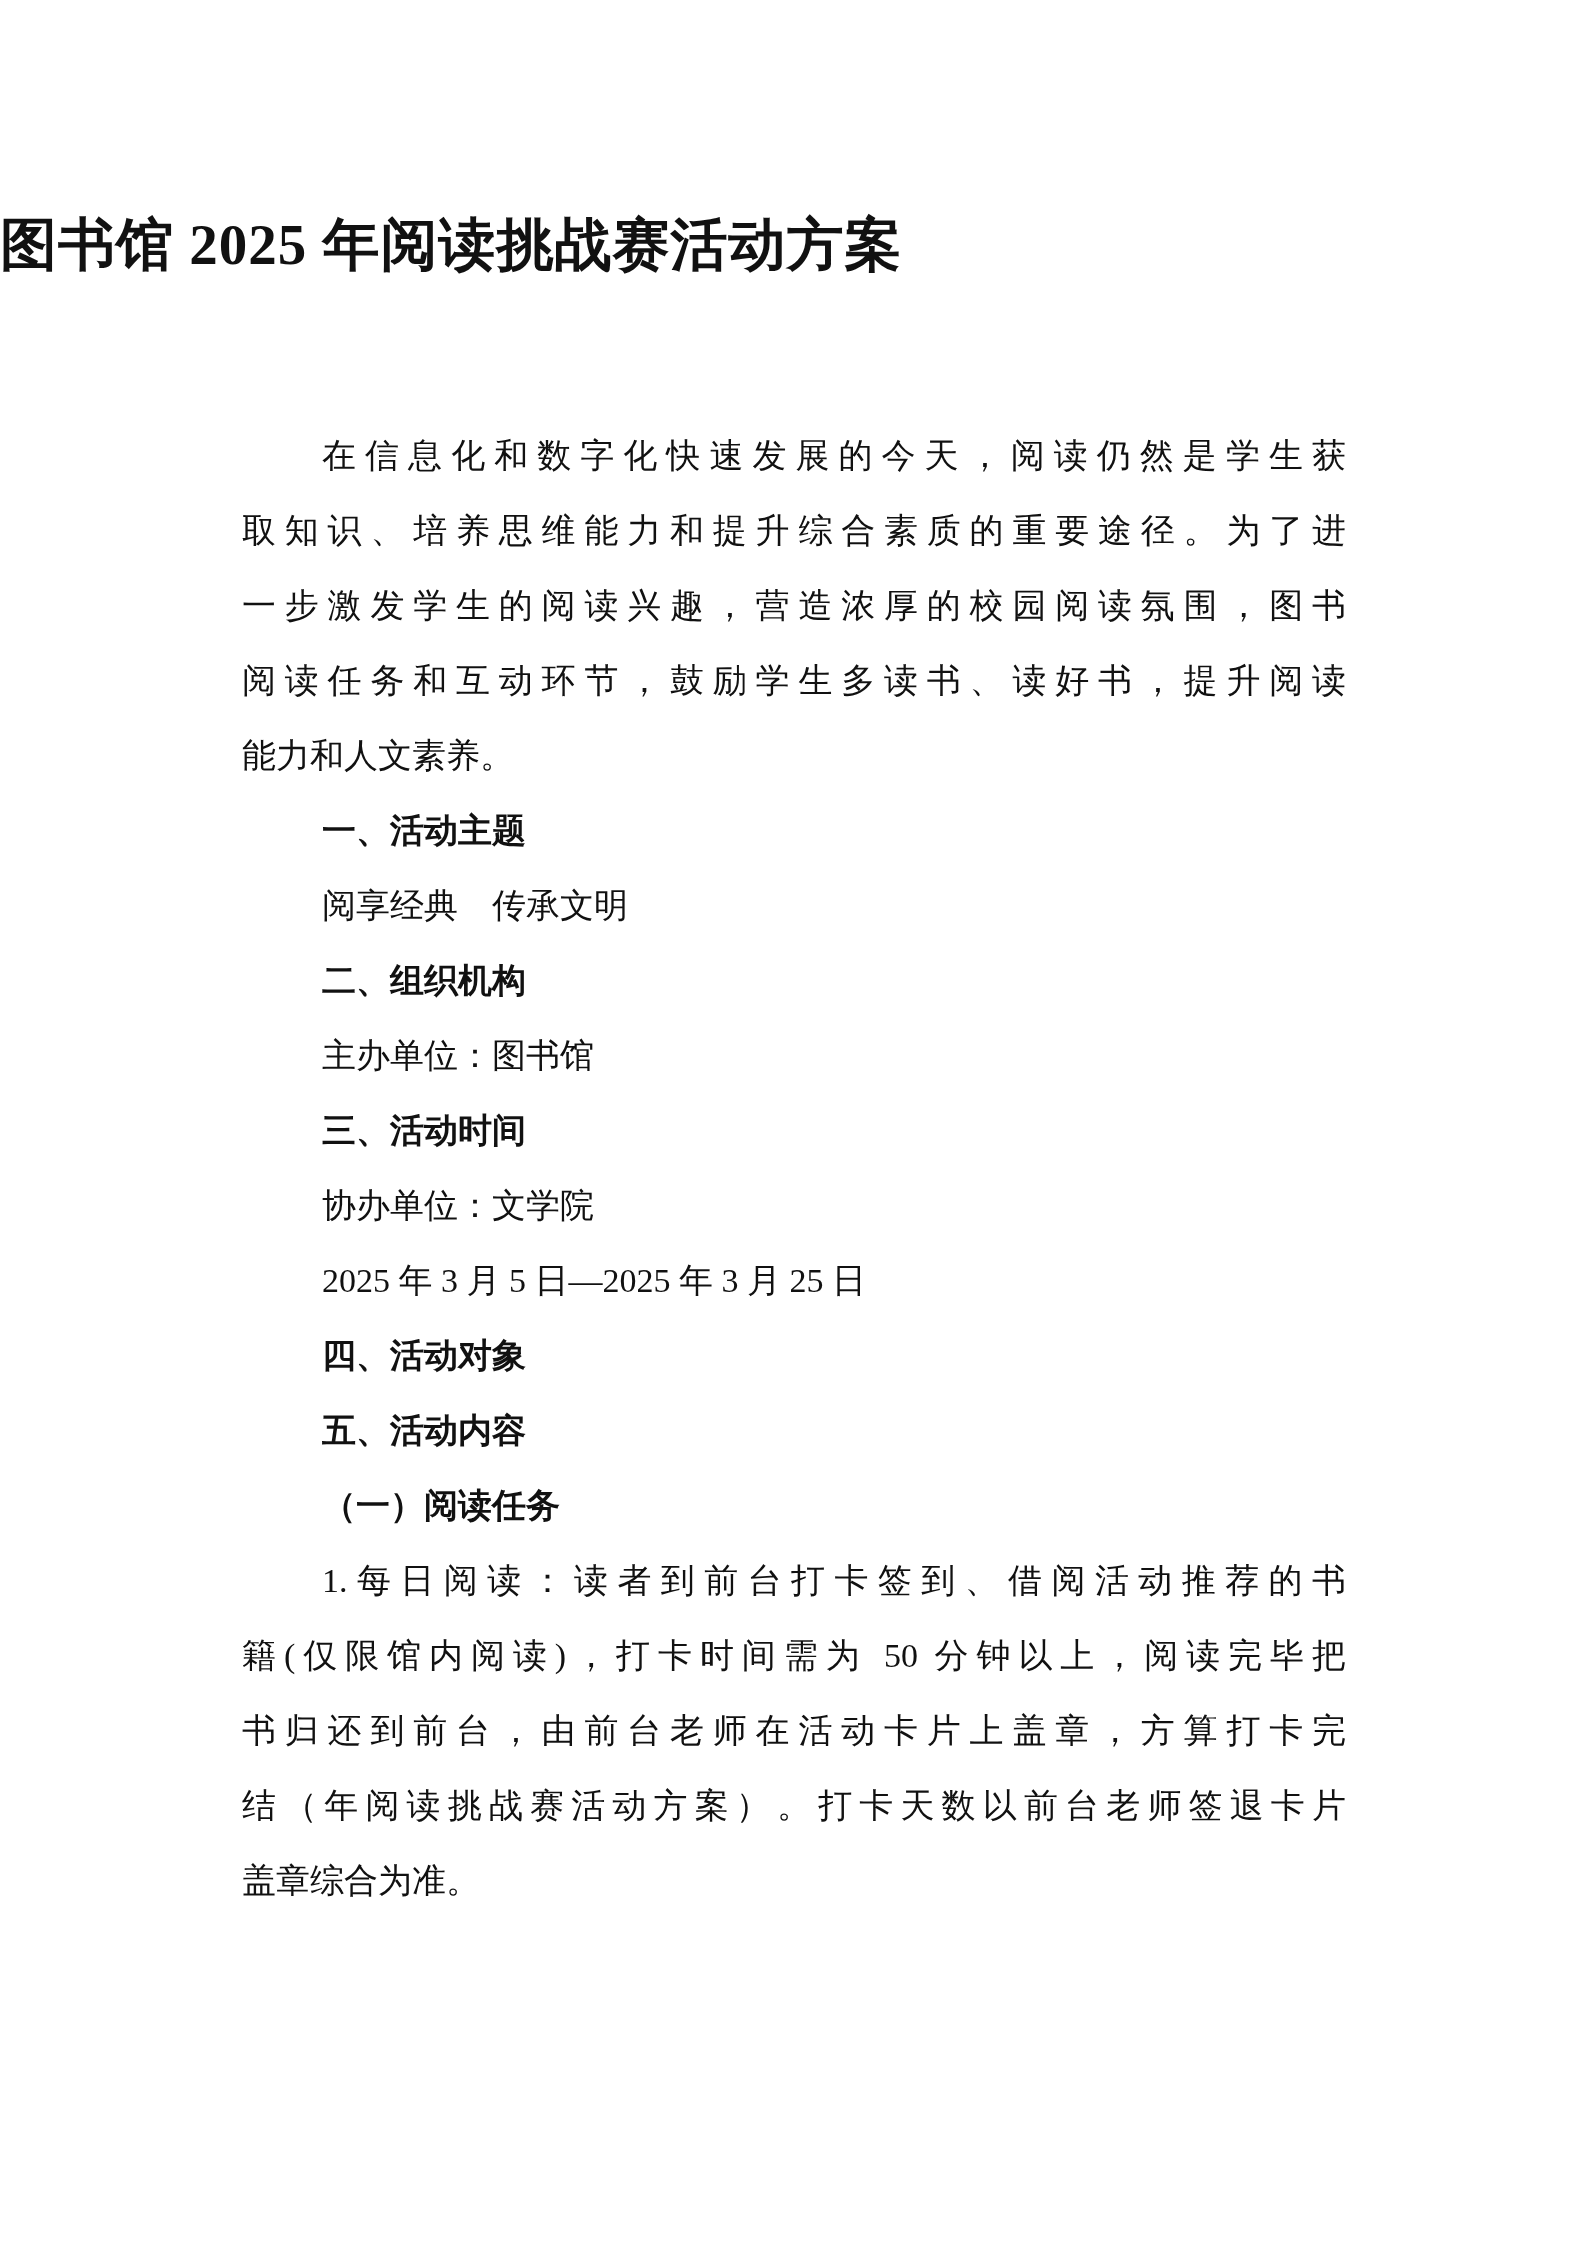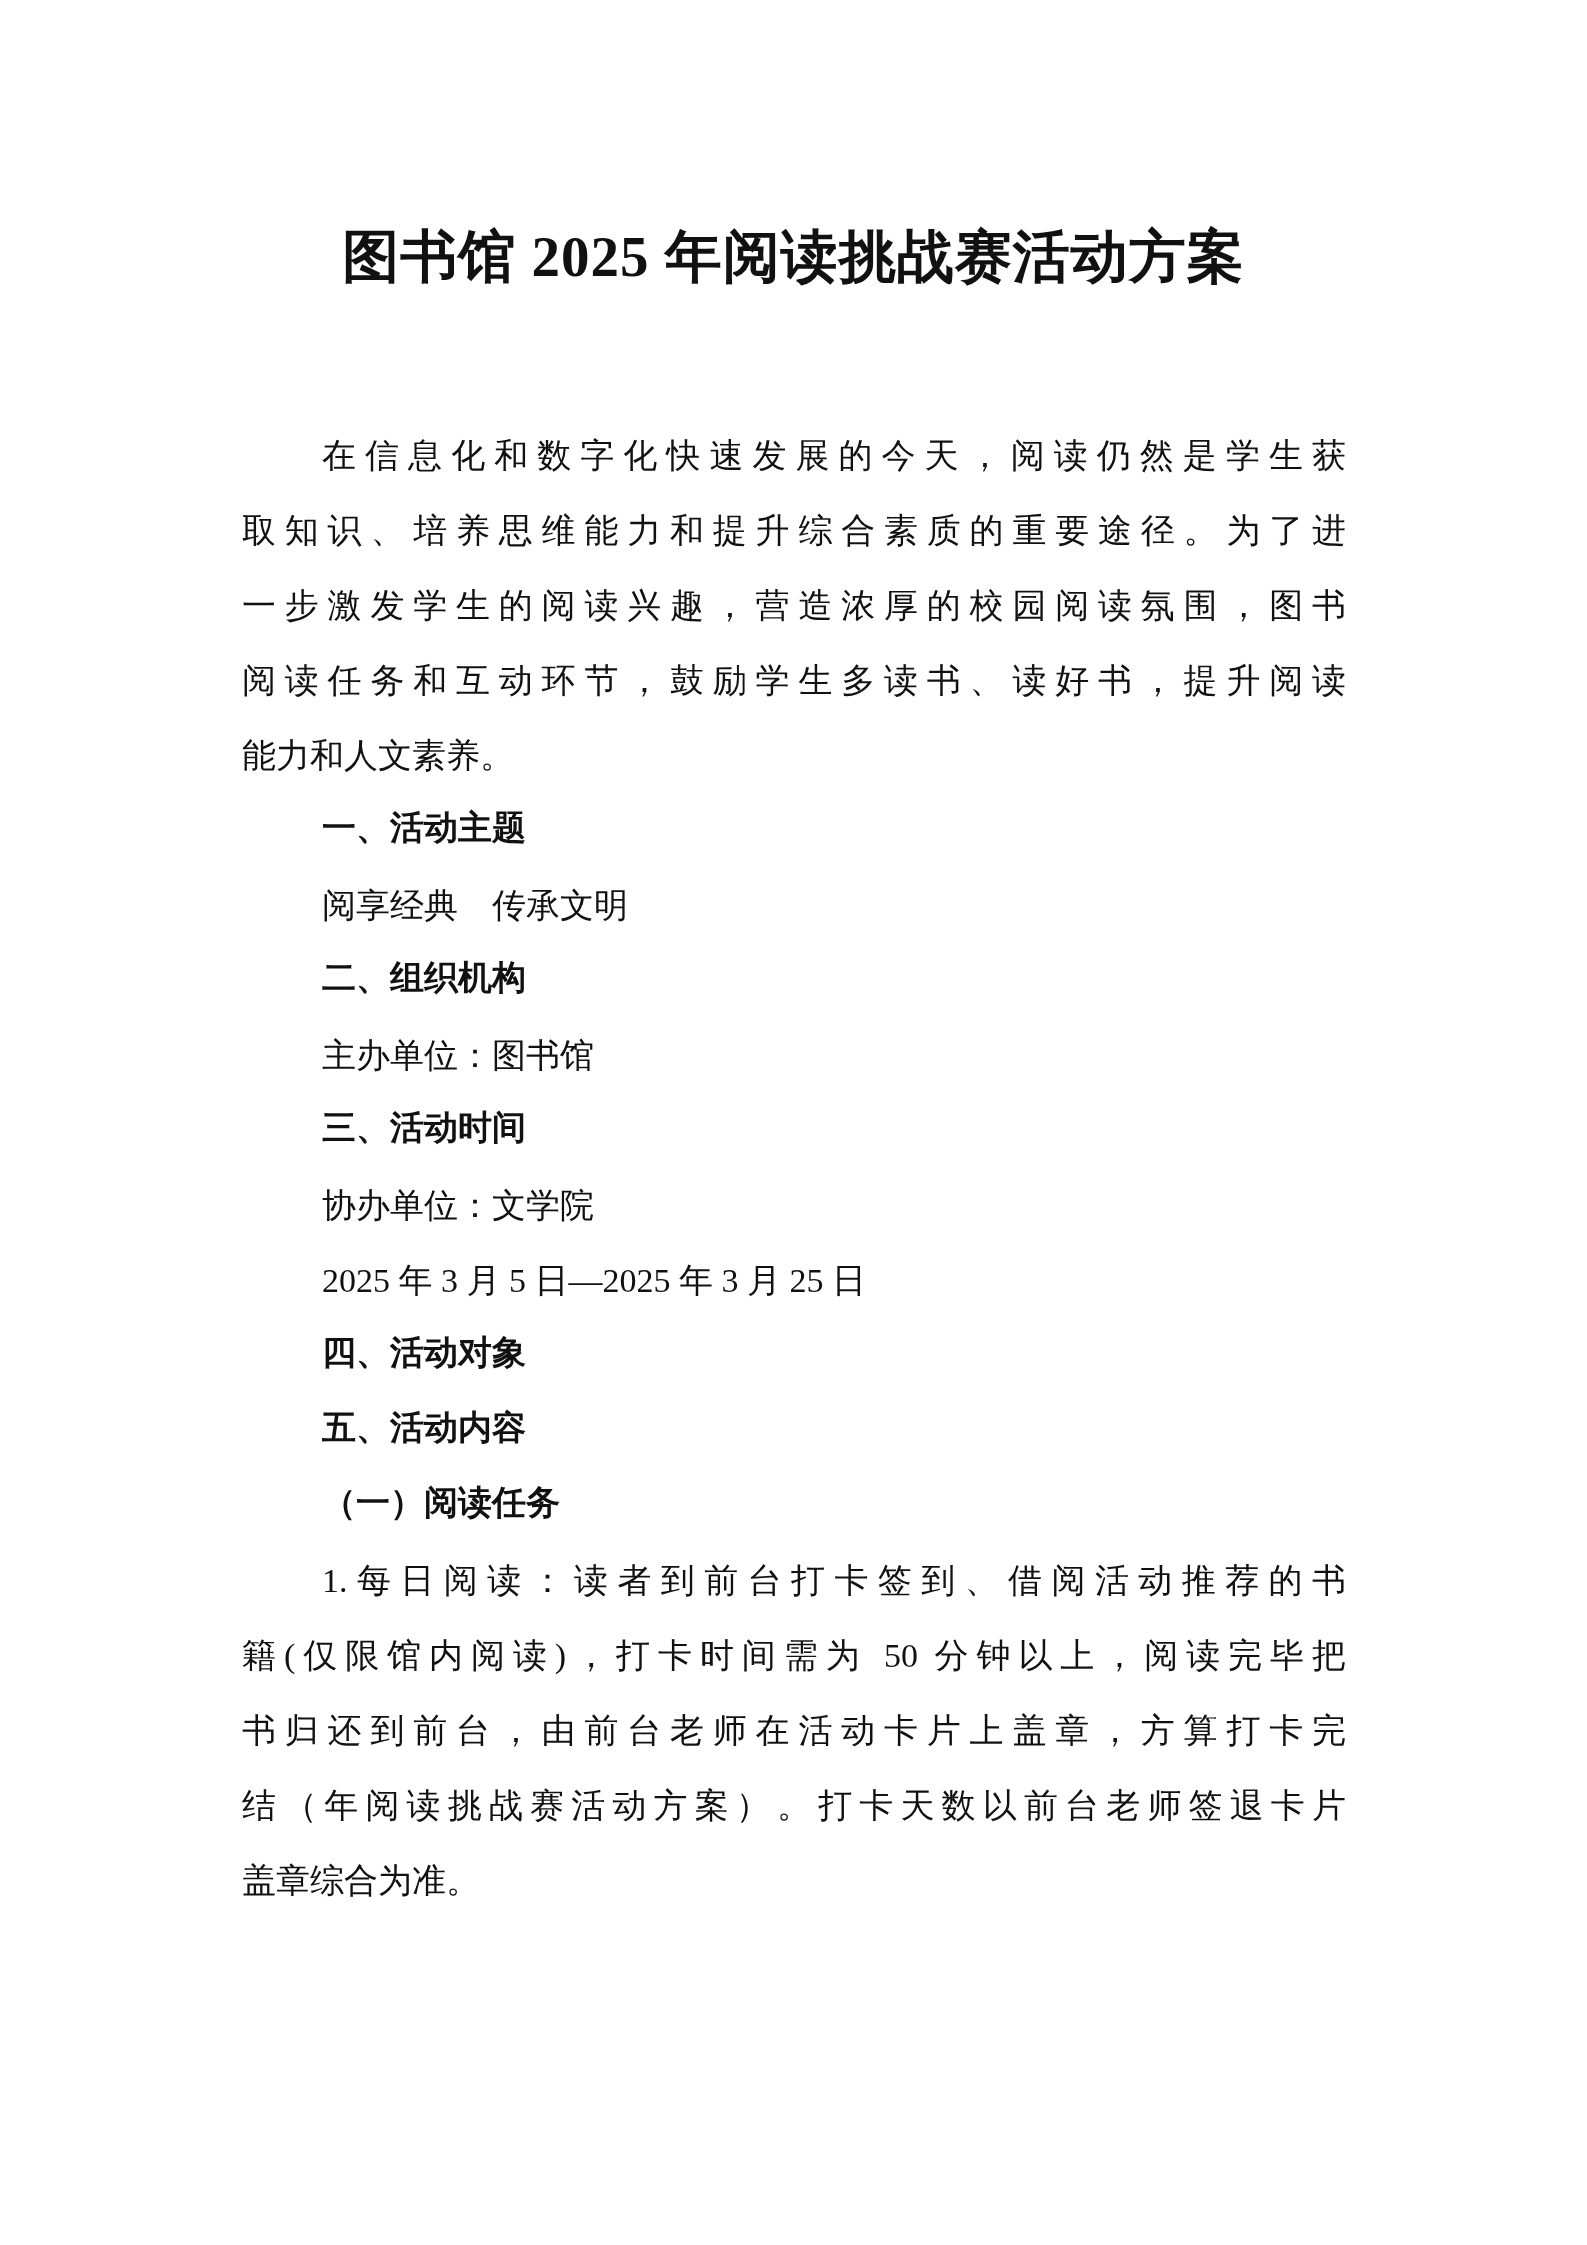--- a/index.html
+++ b/index.html
@@ -11,22 +11,21 @@
   .page{
     position:relative;
     width:1587px;height:2245px;
     background:#ffffff;
     color:#111111;
     overflow:hidden;
   }
   .title{
     position:absolute;
     left:0;right:0;top:205px;
-    margin:12px;
-    text-align:center;
+    margin:0;
     font-family:"Liberation Serif","DejaVu Serif",serif;
     font-weight:bold;
     font-size:57px;
     line-height:80px;
     letter-spacing:1px;
     white-space:pre;
   }
   .content{
     position:absolute;
     left:242px;top:418px;
@@ -37,21 +36,21 @@
     line-height:75px;
     font-size:34px;
     white-space:pre-wrap;
     text-align:left;
   }
   .line.body{
     font-family:"Liberation Serif","DejaVu Serif",serif;
     font-weight:normal;
   }
   .line.heading{
-    font-family:Liberation Mono, monospace;
+    font-family:Liberation Serif, serif;
     font-weight:bold;
   }
   .line.indent{
     text-indent:80px;
   }
   .line.justify{
     text-align:justify;
     text-align-last:justify;
     text-justify:inter-character;
   }

